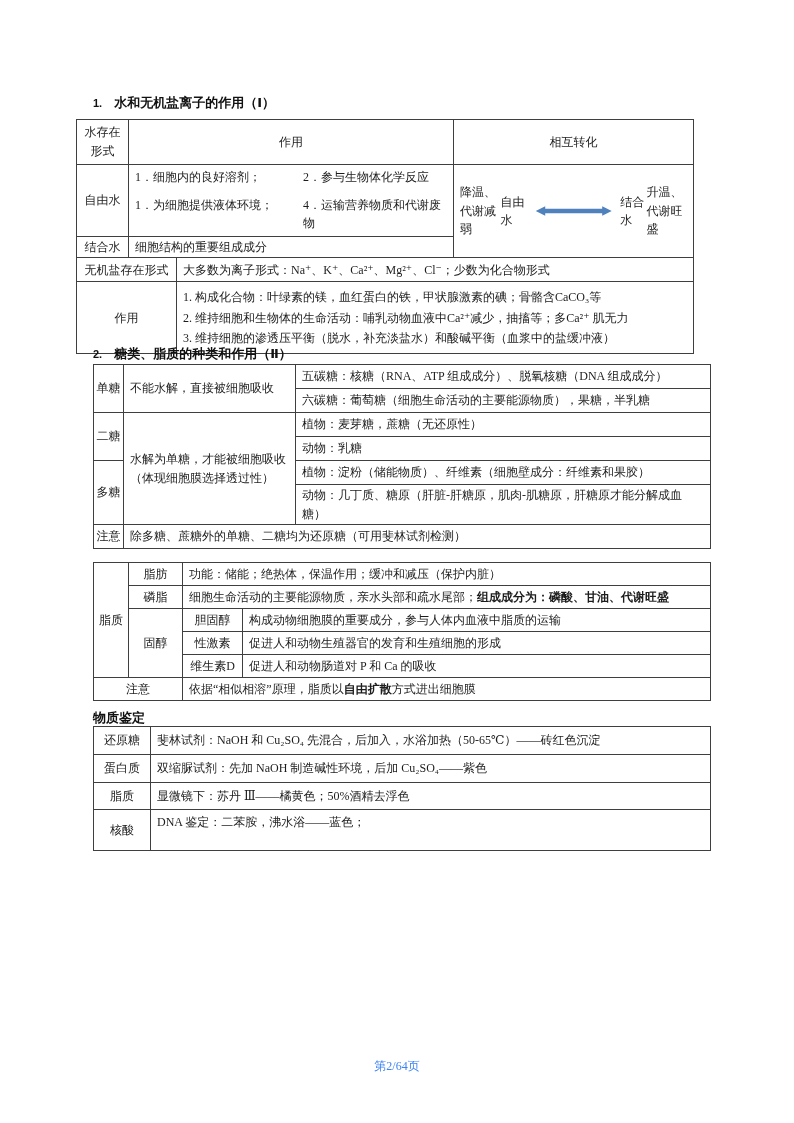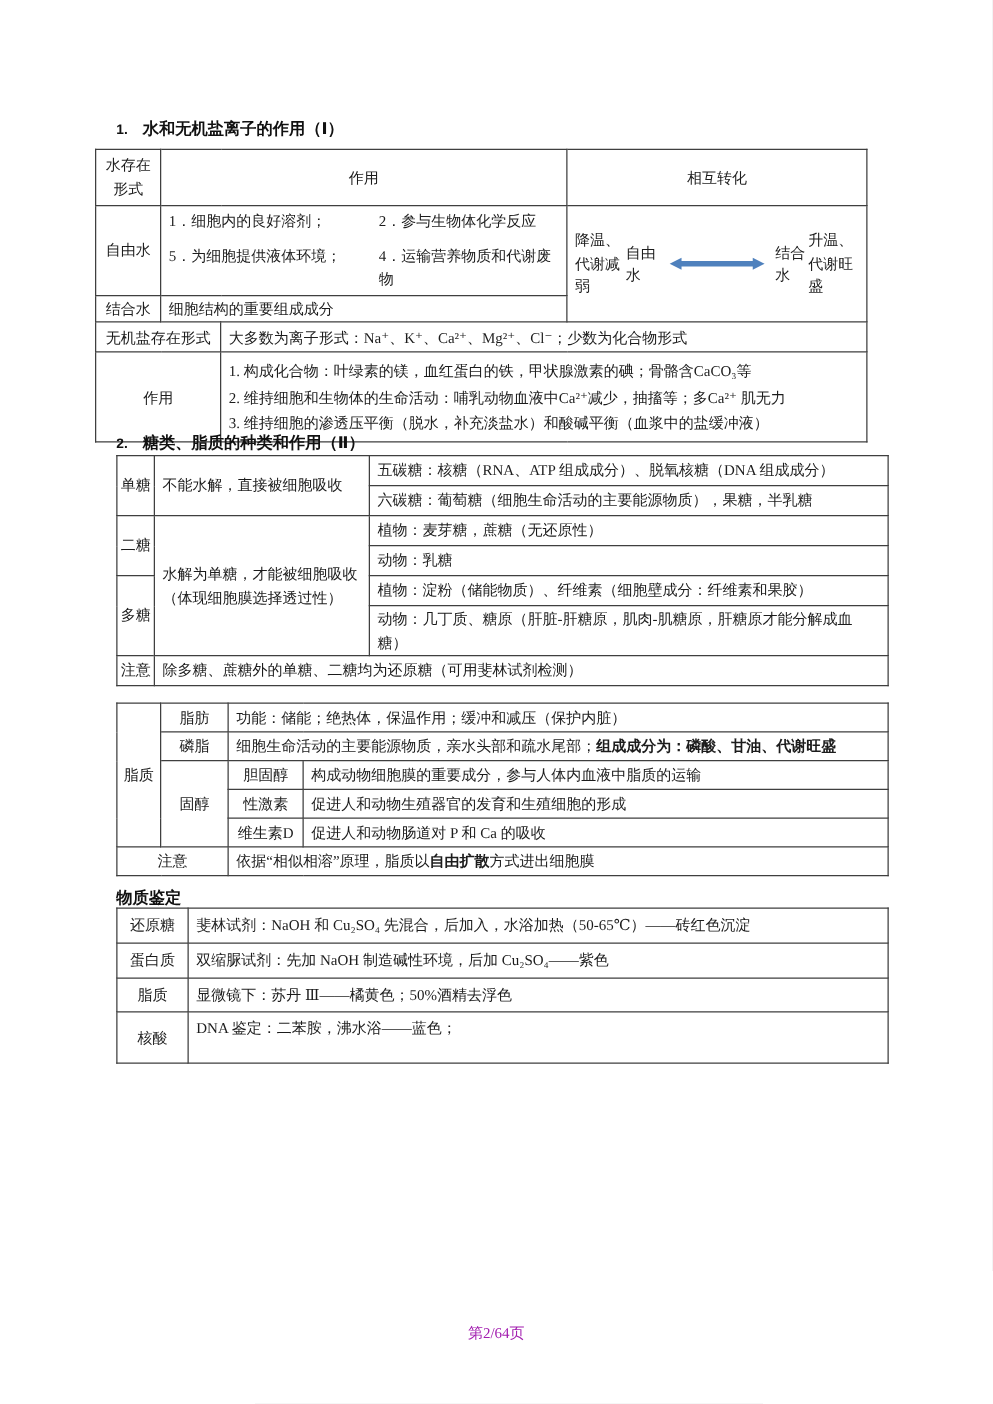--- a/index.html
+++ b/index.html
@@ -46,21 +46,21 @@
   .two-col{display:grid;grid-template-columns:168px 1fr;row-gap:9px;padding:2px 0;}
   
   .num-lines div{margin:2px 0;}
   
   .conv{display:flex;flex-direction:row;align-items:center;justify-content:space-between;height:100%;}
   .conv-top,.conv-bottom{font-size:12px;}
   .conv-mid{display:flex;align-items:center;gap:8px;margin:1px 0;}
   .conv-mid svg{display:block;}
   .footer{
     width:794px;text-align:center;
-    font-size:12px;color:#a21caf;
+    font-size:12px;color:#3b82f6;
   }
 </style>
 </head>
 <body>
 
 <div class="page">
 
   <div class="abs sec-title" style="left:93px;top:94px;">
     <span class="sec-num">1.</span>
     <span>水和无机盐离子的作用（Ⅰ）</span>
@@ -78,21 +78,21 @@
       <td class="lbl">水存在形式</td>
       <td class="lbl" colspan="2">作用</td>
       <td class="lbl">相互转化</td>
     </tr>
     <tr class="t1r2">
       <td class="lbl">自由水</td>
       <td colspan="2">
         <div class="two-col">
           <span>1．细胞内的良好溶剂；</span>
           <span>2．参与生物体化学反应</span>
-          <span>5．为细胞提供液体环境；</span>
+          <span>1．为细胞提供液体环境；</span>
           <span>4．运输营养物质和代谢废物</span>
         </div>
       </td>
       <td rowspan="2">
         <div class="conv">
           <div class="conv-top">降温、代谢减弱</div>
           <div class="conv-mid">
             <span>自由水</span>
             <svg width="106" height="16" viewBox="0 0 106 16">
               <path d="M1,8 L14,1.5 L14,5 L92,5 L92,1.5 L105,8 L92,14.5 L92,11 L14,11 L14,14.5 Z" stroke="#38filtered" stroke-width="0" fill="#4f81bd"></path>

